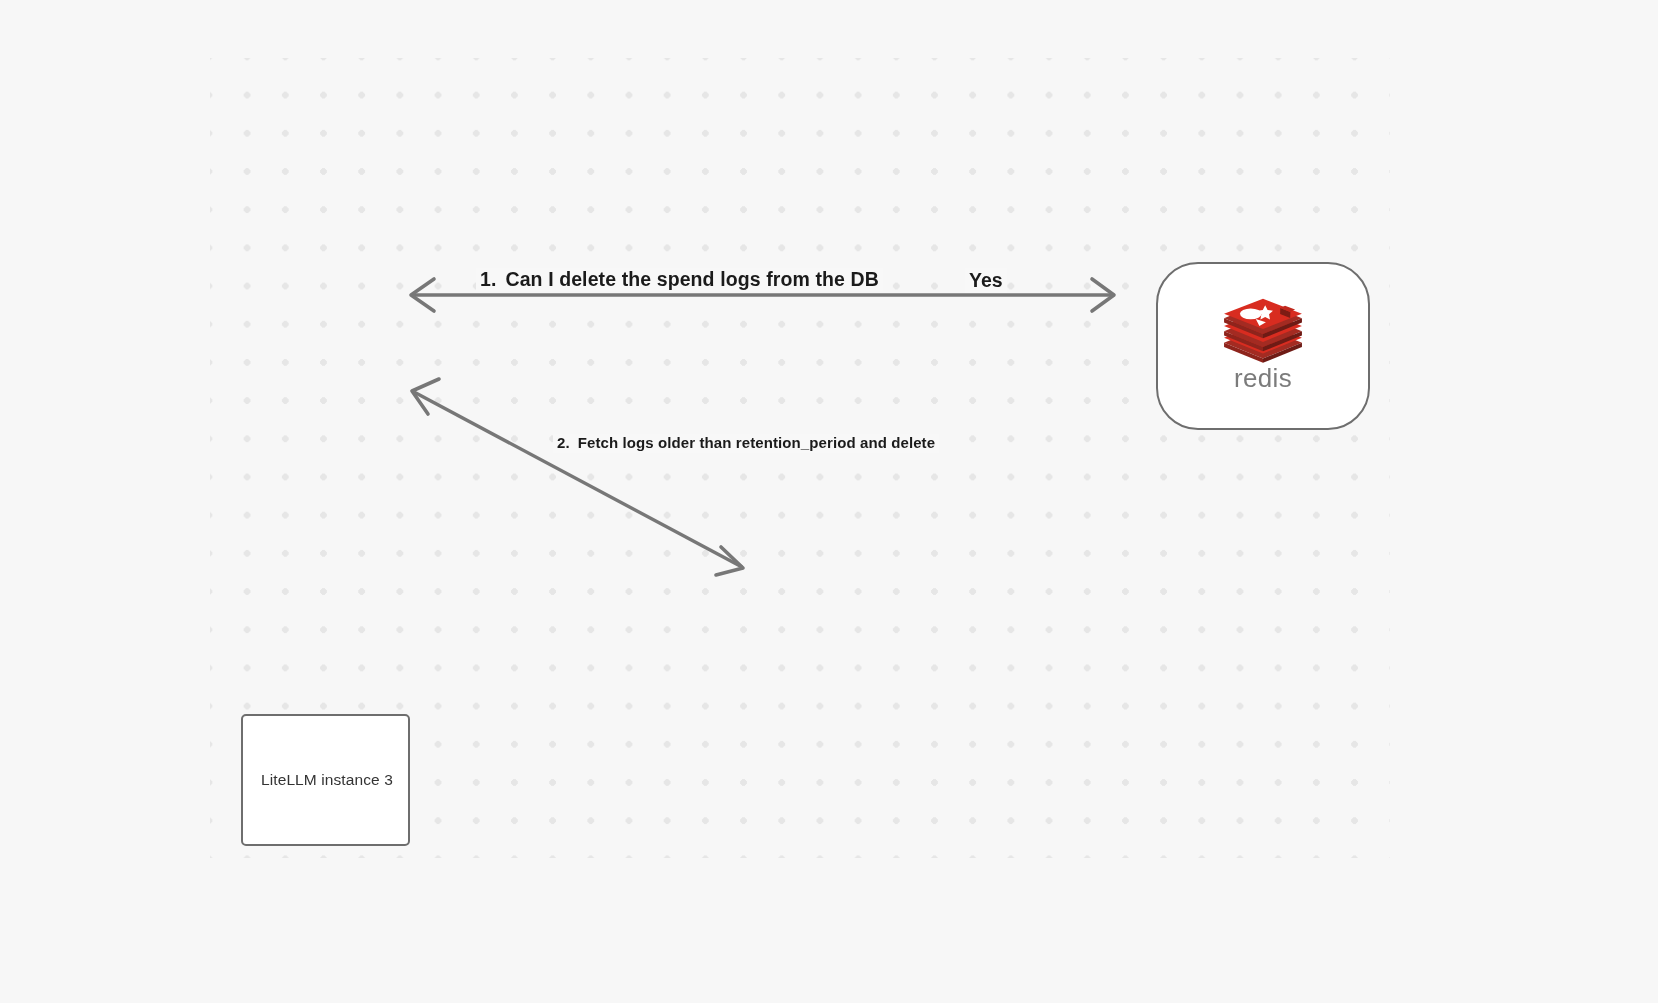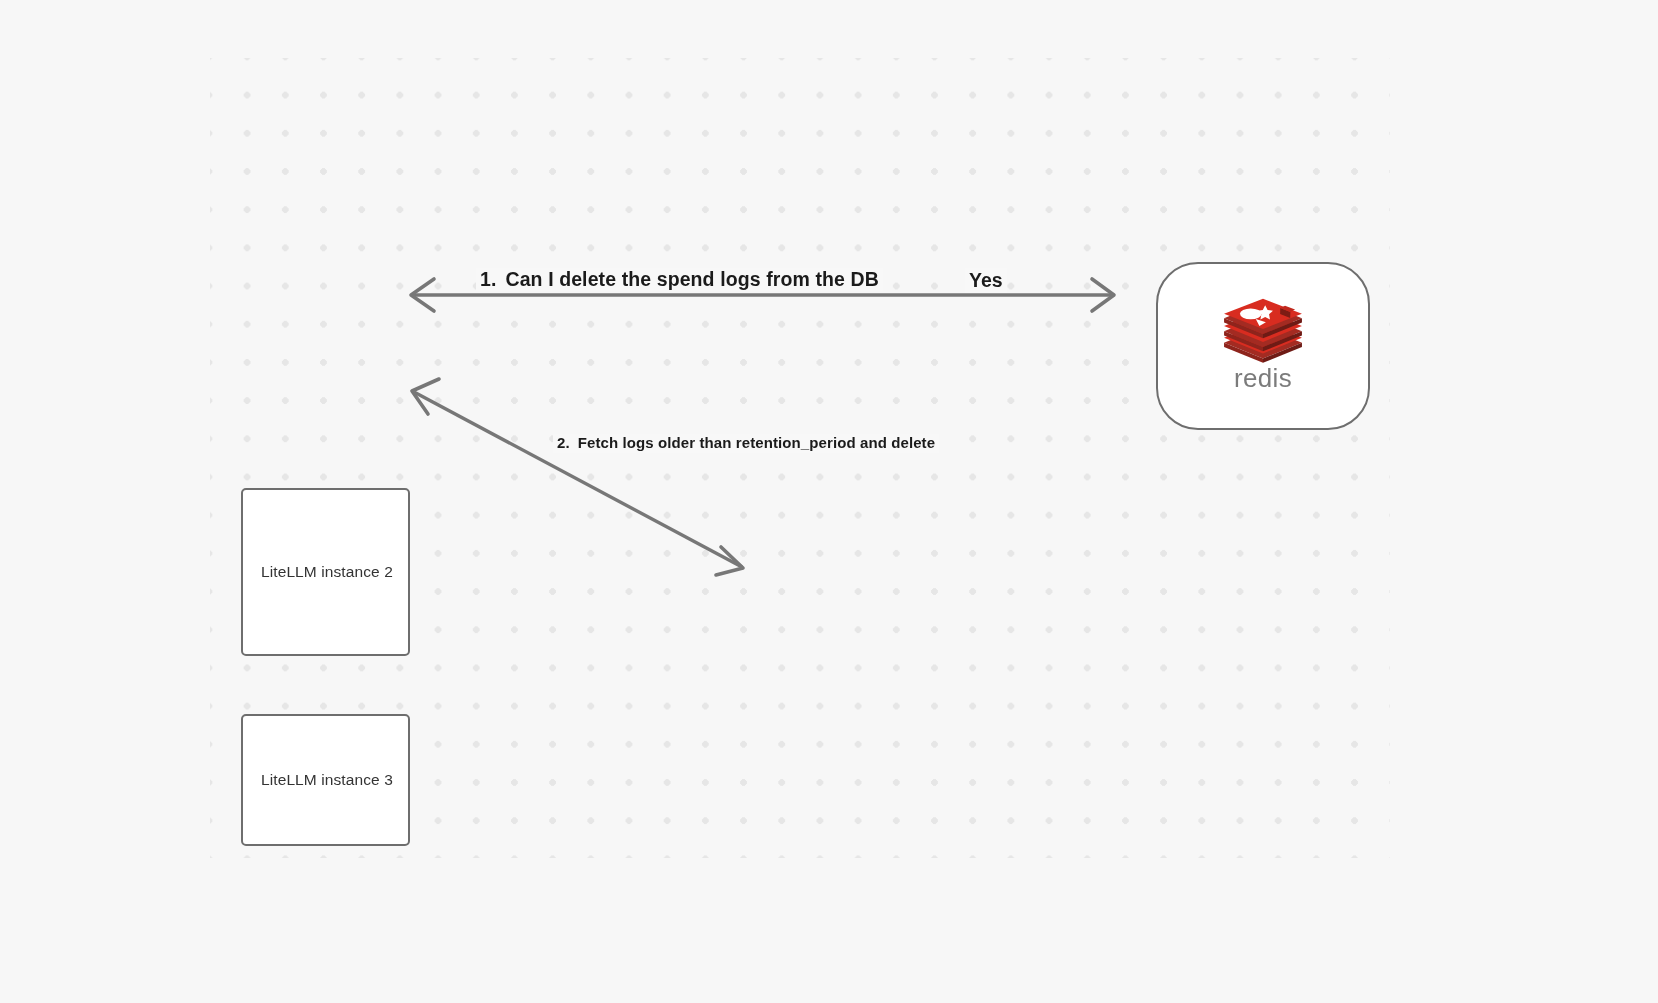--- a/index.html
+++ b/index.html
@@ -175,23 +175,20 @@
     <g>
       <line x1="414" y1="392" x2="742" y2="567" stroke="#777777" stroke-width="3.4" stroke-linecap="butt"></line>
 
       <polyline points="439,379 412,391 428,414" fill="none" stroke="#777777" stroke-width="3.6" stroke-linecap="round" stroke-linejoin="round"></polyline>
 
       <polyline points="721,547 743,568 716,575" fill="none" stroke="#777777" stroke-width="3.6" stroke-linecap="round" stroke-linejoin="round"></polyline>
     </g>
   </svg>
 
 
-  <div class="node box-node" id="node-litellm-2">
-    <span class="box-label">LiteLLM instance 2</span>
-  </div>
 
   <div class="node box-node" id="node-litellm-3">
     <span class="box-label">LiteLLM instance 3</span>
   </div>
 
   <div class="node" id="node-redis">
     <div class="redis-logo-wrap">
       <svg width="120" height="96" viewBox="0 0 120 96">
 
         <g>

